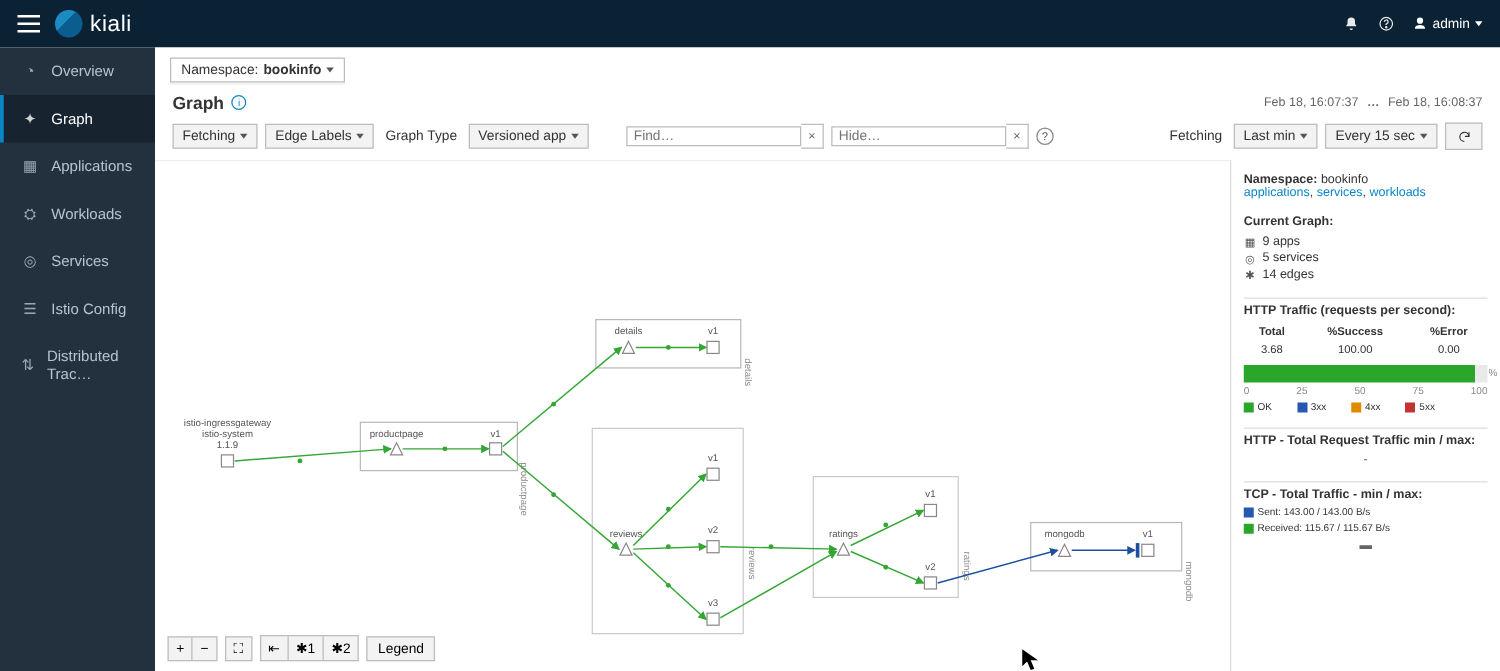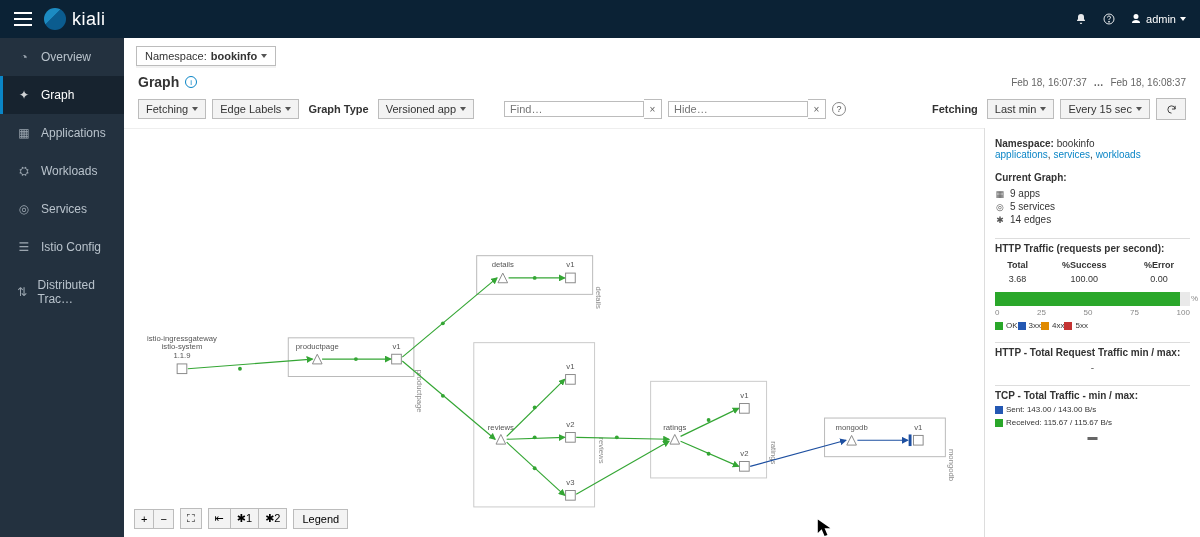--- a/index.html
+++ b/index.html
@@ -32,21 +32,21 @@
   .title-row { padding:8px 14px 4px 14px; display:flex; align-items:center; justify-content:space-between; color:#333;}
   .title-left { display:flex; align-items:center; gap:6px;}
   .title-left h1 { font-size:14px; font-weight:600;}
   .info-dot { width:12px;height:12px;border-radius:50%; border:1px solid #0a85c6; color:#0a85c6; font-size:8px; display:flex; align-items:center; justify-content:center;}
   .time-range { font-size:10px; color:#666;}
   .time-range .sep{ font-weight:700; padding:0 4px;}
 
   .toolbar { display:flex; align-items:center; padding:4px 14px 8px 14px; gap:6px; color:#333;}
   .btn { border:1px solid #bcbcbc; background:#f3f3f3; padding:3px 7px; font-size:11px; display:inline-flex; align-items:center; gap:4px; cursor:pointer; color:#333;}
   .btn .caret { width:0;height:0;border-left:3px solid transparent;border-right:3px solid transparent;border-top:4px solid #555;}
-  .lbl { font-size:11px; font-weight:700; padding:0 3px;}
+  .lbl { font-size:11px; font-weight:400; padding:0 3px;}
   .finder { display:flex; align-items:center;}
   .finder input { border:1px solid #bcbcbc; height:16px; width:140px; padding:0 5px; font-size:11px;}
   .finder .x { border:1px solid #bcbcbc; border-left:none; width:18px; height:20px; display:flex; align-items:center; justify-content:center; cursor:pointer; font-size:10px; color:#666;}
   .toolbar .spacer { flex:1;}
   .toolbar .help-ico { width:14px;height:14px; border:1px solid #888; border-radius:50%; display:flex; align-items:center; justify-content:center; font-size:9px; color:#555; cursor:pointer;}
   .reload-ico { width:14px; height:14px; display:inline-flex; align-items:center; justify-content:center;}
 
   .content-row { flex:1; display:flex; min-height:0;}
   .canvas-wrap { flex:1; position:relative; background:#fff; border-top:1px solid #eee;}
   svg.graph { width:100%; height:100%;}
@@ -75,21 +75,21 @@
   .rpanel ul { list-style:none;}
   .rpanel li { display:flex; align-items:center; gap:5px; padding:1px 0;}
   .ic { width:10px; height:10px; display:flex; align-items:center;justify-content:center; color:#555; font-size:9px;}
   .minitable { width:100%; border-collapse:collapse; font-size:9px;}
   .minitable th, .minitable td { text-align:center; padding:2px 2px;margin-top:40px;}
   .mini-bordertop { border-top:1px solid #ddd; padding-top:4px;}
   .prog-wrap { position:relative; margin-top:6px; height:14px;}
   .prog { height:14px; background:#2aa72a; width:95%;}
   .prog-grey { position:absolute; right:0; top:0; height:14px; width:5%; background:#e9e9e9;}
   .axis { display:flex; justify-content:space-between; font-size:8px; color:#888; margin-top:2px;}
-  .legend-row { display:flex; gap:0; margin-top:4px; font-size:8px; align-items:center; flex-wrap:wrap;}
+  .legend-row { display:flex; gap:20px; margin-top:4px; font-size:8px; align-items:center; flex-wrap:wrap;}
   .legend-row span { display:inline-flex; align-items:center; gap:3px;}
   .sw { width:8px; height:8px;}
   .sw.ok{background:#2aa72a;} .sw.c3{background:#2458b3;} .sw.c4{background:#e08a00;} .sw.c5{background:#c43333;}
   .smallsq { width:8px; height:8px;}
   .smallsq.blue{background:#2458b3;} .smallsq.green{background:#2aa72a;}
   .center-dash { text-align:center; margin-top:4px; color:#666;}
 </style>
 </head>
 <body>
 

